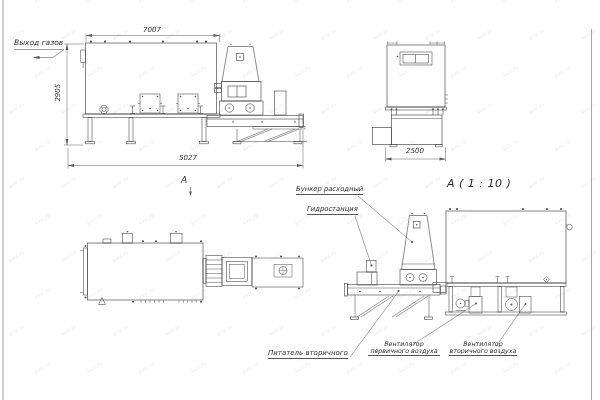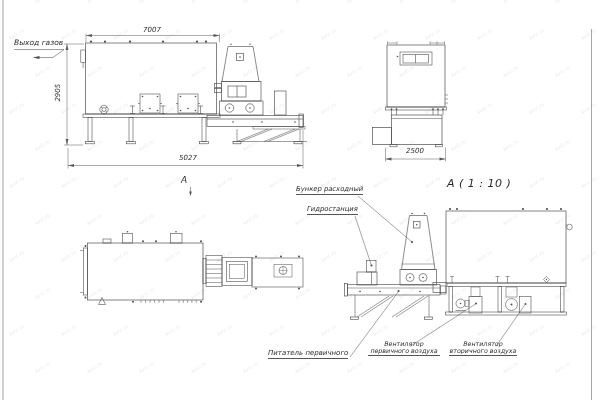--- a/index.html
+++ b/index.html
@@ -484,21 +484,21 @@
   <div class="lbl viewA" style="left:181px;top:176px;">А</div>
 
   <div class="lbl dim" style="left:398px;top:148px;width:34px;">2500</div>
 
   <div class="lbl detailT" style="left:447px;top:178px;">А ( 1 : 10 )</div>
 
   <div class="lbl ann shelf" style="left:296px;top:186px;">Бункер расходный</div>
 
   <div class="lbl ann shelf" style="left:307px;top:206px;text-align:center;">Гидростанция</div>
 
-  <div class="lbl ann shelf" style="left:268px;top:350px;font-size:7px;">Питатель первичного</div>
+  <div class="lbl ann shelf" style="left:268px;top:350px;font-size:7px;">Питатель вторичного</div>
 
   <div class="lbl two shelf" style="left:368px;top:341px;width:72px;">
     <div>Вентилятор</div>
     <div>первичного воздуха</div>
   </div>
 
   <div class="lbl two shelf" style="left:449px;top:341px;width:68px;">
     <div>Вентилятор</div>
     <div>вторичного воздуха</div>
   </div>

